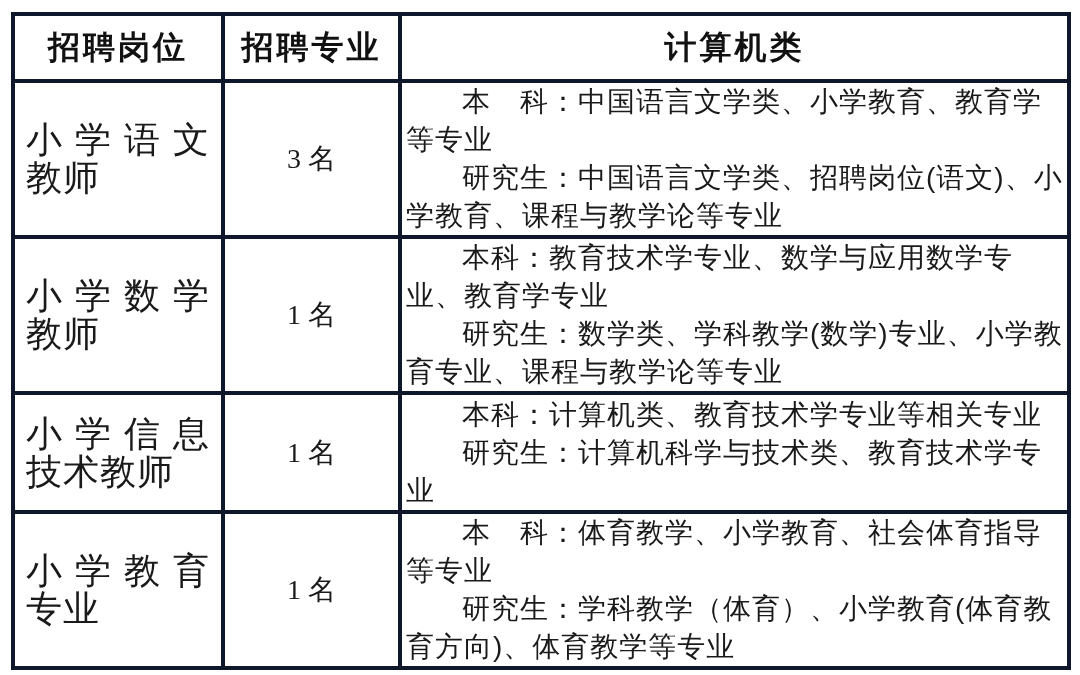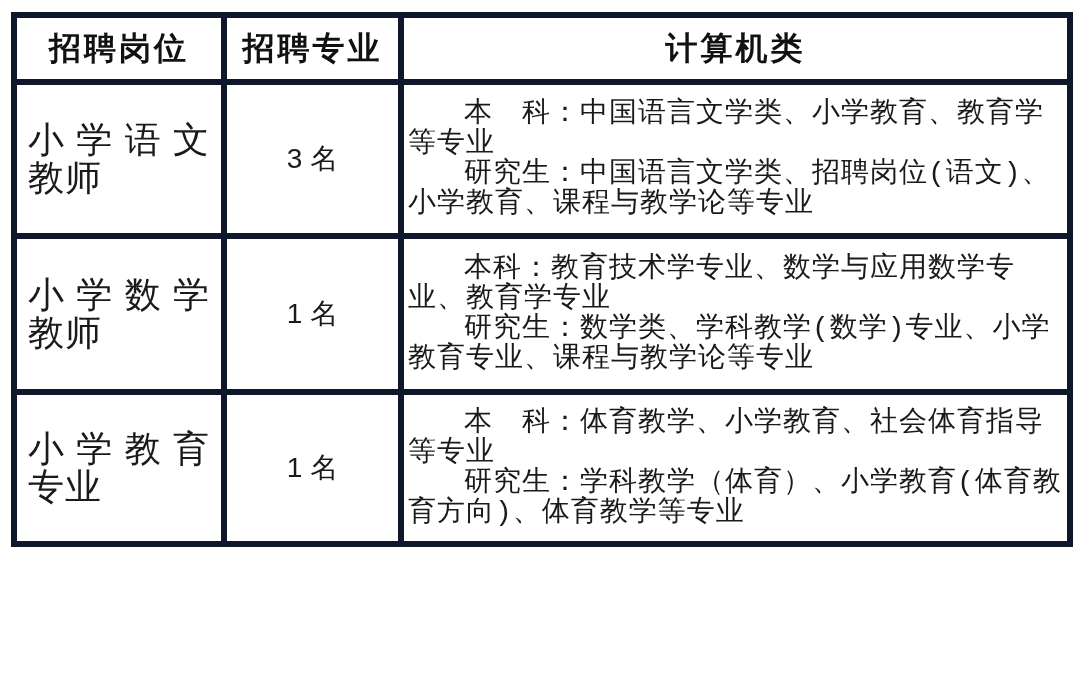--- a/index.html
+++ b/index.html
@@ -23,21 +23,21 @@
     width: 1056px;
     border-collapse: collapse;
     table-layout: fixed;
     color: #1a1a1a;
   }
   table.recruit col.c1 { width: 210px; }
   table.recruit col.c2 { width: 177px; }
   table.recruit col.c3 { width: 669px; }
   table.recruit th,
   table.recruit td {
-    border: 6px solid #0f172a;
+    border: 4px solid #0f172a;
     vertical-align: middle;
     overflow: hidden;
   }
   tr.header-row { height: 67px; }
   tr.body-row-0 { height: 154px; }
   tr.body-row-1 { height: 156px; }
   tr.body-row-2 { height: 119px; }
   tr.body-row-3 { height: 152px; }
   th.hdr {
     font-family: "Liberation Sans", sans-serif;
@@ -50,29 +50,29 @@
   td.pos {
     font-family: "Liberation Serif", serif;
     font-size: 36px;
     line-height: 38px;
     letter-spacing: 1px;
     text-align: justify;
     text-align-last: left;
     padding: 0 11px;
   }
   td.cnt {
-    font-family: Liberation Sans, sans-serif;
+    font-family: Liberation Serif, serif;
     font-size: 28px;
     line-height: 38px;
     text-align: center;
   }
   td.maj {
-    font-family: Liberation Mono, monospace;
+    font-family: Liberation Sans, sans-serif;
     font-size: 28px;
-    line-height: 30px;
+    line-height: 38px;
     letter-spacing: 1px;
     text-align: left;
     padding: 0 3px 0 4px;
   }
   td.maj p {
     margin: 0;
     text-indent: 2em;
   }
 </style>
 </head>
@@ -102,20 +102,28 @@
         </td>
       </tr>
       <tr class="body-row-1">
         <td class="pos">小学数学教师</td>
         <td class="cnt">1 名</td>
         <td class="maj">
           <p>本科：教育技术学专业、数学与应用数学专业、教育学专业</p>
           <p>研究生：数学类、学科教学(数学)专业、小学教育专业、课程与教学论等专业</p>
         </td>
       </tr>
+      <tr class="body-row-2">
+        <td class="pos">小学信息技术教师</td>
+        <td class="cnt">1 名</td>
+        <td class="maj">
+          <p>本科：计算机类、教育技术学专业等相关专业</p>
+          <p>研究生：计算机科学与技术类、教育技术学专业</p>
+        </td>
+      </tr>
       <tr class="body-row-3">
         <td class="pos">小学教育专业</td>
         <td class="cnt">1 名</td>
         <td class="maj">
           <p>本　科：体育教学、小学教育、社会体育指导等专业</p>
           <p>研究生：学科教学（体育）、小学教育(体育教育方向)、体育教学等专业</p>
         </td>
       </tr>
     </tbody>
   </table>

